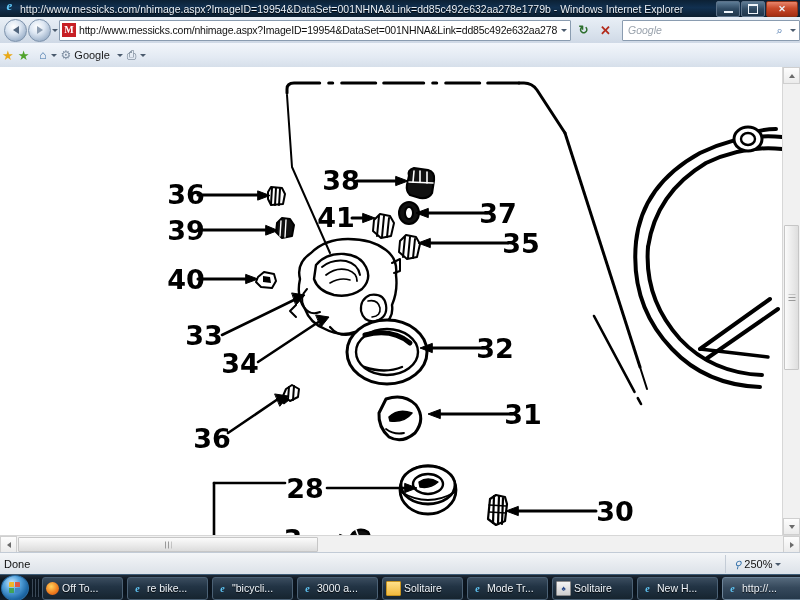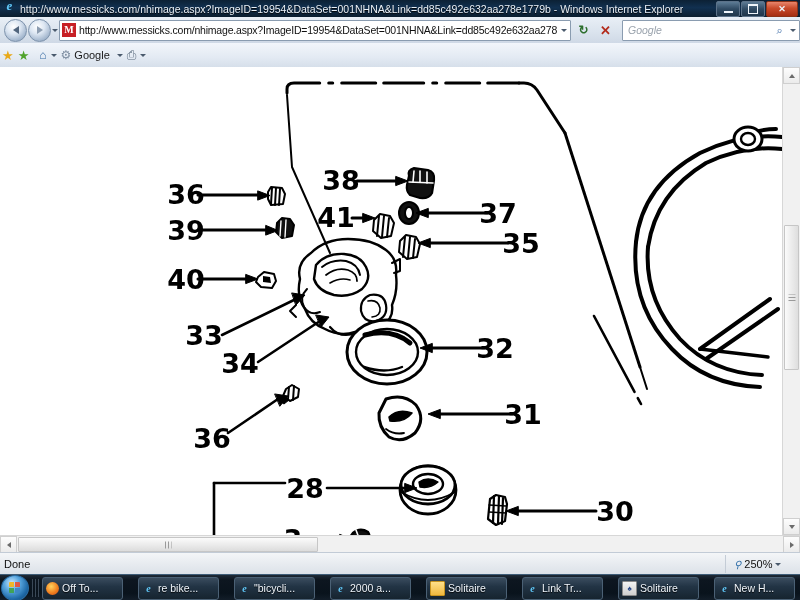--- a/index.html
+++ b/index.html
@@ -223,21 +223,21 @@
       linear-gradient(#3fa34d,#3fa34d) 0 6px/5px 5px no-repeat,
       linear-gradient(#3d86c6,#3d86c6) 6px 6px/5px 5px no-repeat;
     opacity:.92;border-radius:1px;
   }
   .qlaunch-grip{
     width:7px;height:18px;margin:0 3px;flex:none;
     background:repeating-linear-gradient(to right,#5a6b7d 0 1px,transparent 1px 3px);
     opacity:.6;
   }
   .tb-btn{
-    height:21px;width:79px;flex:none;margin-right:15px;
+    height:21px;width:79px;flex:none;margin-right:4px;
     display:flex;align-items:center;
     background:linear-gradient(to bottom,#3a4c5e 0%,#223445 40%,#16242f 100%);
     border:1px solid #4b6175;border-radius:3px;
     color:#eef4fa;font-size:10.5px;
     overflow:hidden;
   }
   .tb-btn.active{
     background:linear-gradient(to bottom,#55697c 0%,#36495c 45%,#25384a 100%);
     border-color:#6d8499;
   }
@@ -591,29 +591,29 @@
         <div class="tb-btn">
           <span class="tb-ico ie">e</span>
           <span class="tb-label">re bike...</span>
         </div>
         <div class="tb-btn">
           <span class="tb-ico ie">e</span>
           <span class="tb-label">"bicycli...</span>
         </div>
         <div class="tb-btn">
           <span class="tb-ico ie">e</span>
-          <span class="tb-label">2000 a...</span>
+          <span class="tb-label">3000 a...</span>
         </div>
         <div class="tb-btn">
           <span class="tb-ico folder"></span>
           <span class="tb-label">Solitaire</span>
         </div>
         <div class="tb-btn">
           <span class="tb-ico ie">e</span>
-          <span class="tb-label">Link Tr...</span>
+          <span class="tb-label">Mode Tr...</span>
         </div>
         <div class="tb-btn">
           <span class="tb-ico cards">♠</span>
           <span class="tb-label">Solitaire</span>
         </div>
         <div class="tb-btn">
           <span class="tb-ico ie">e</span>
           <span class="tb-label">New H...</span>
         </div>
         <div class="tb-btn active">

